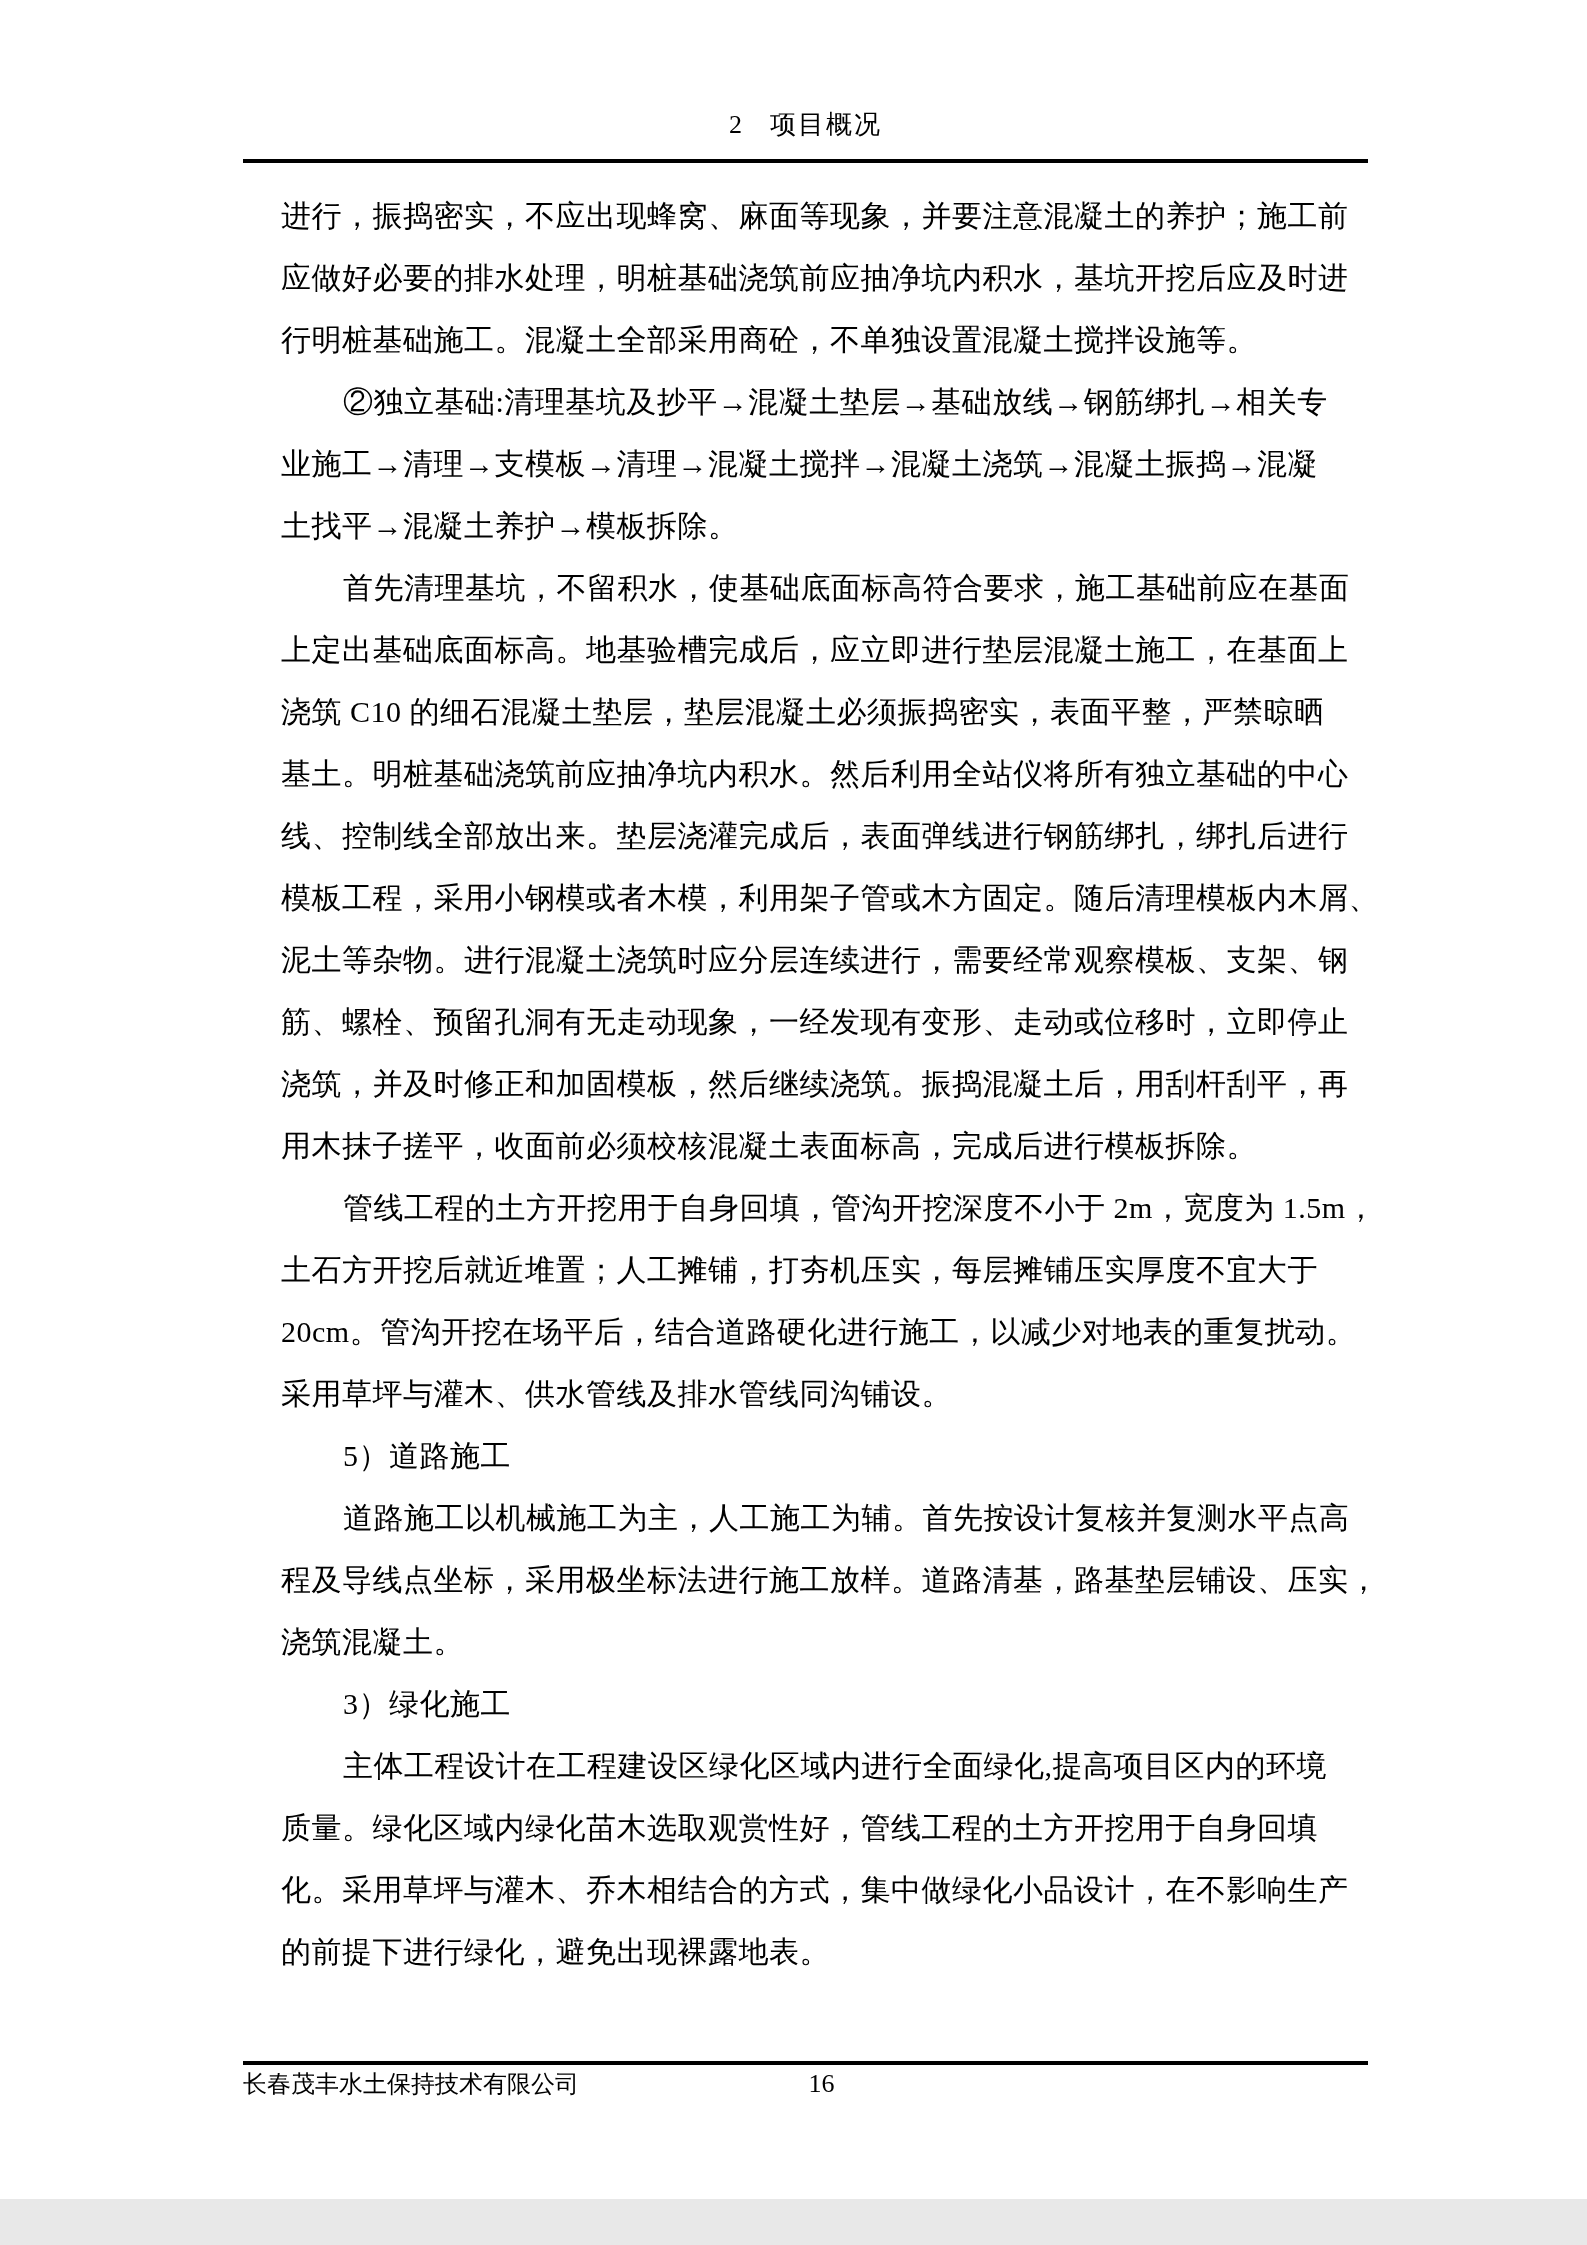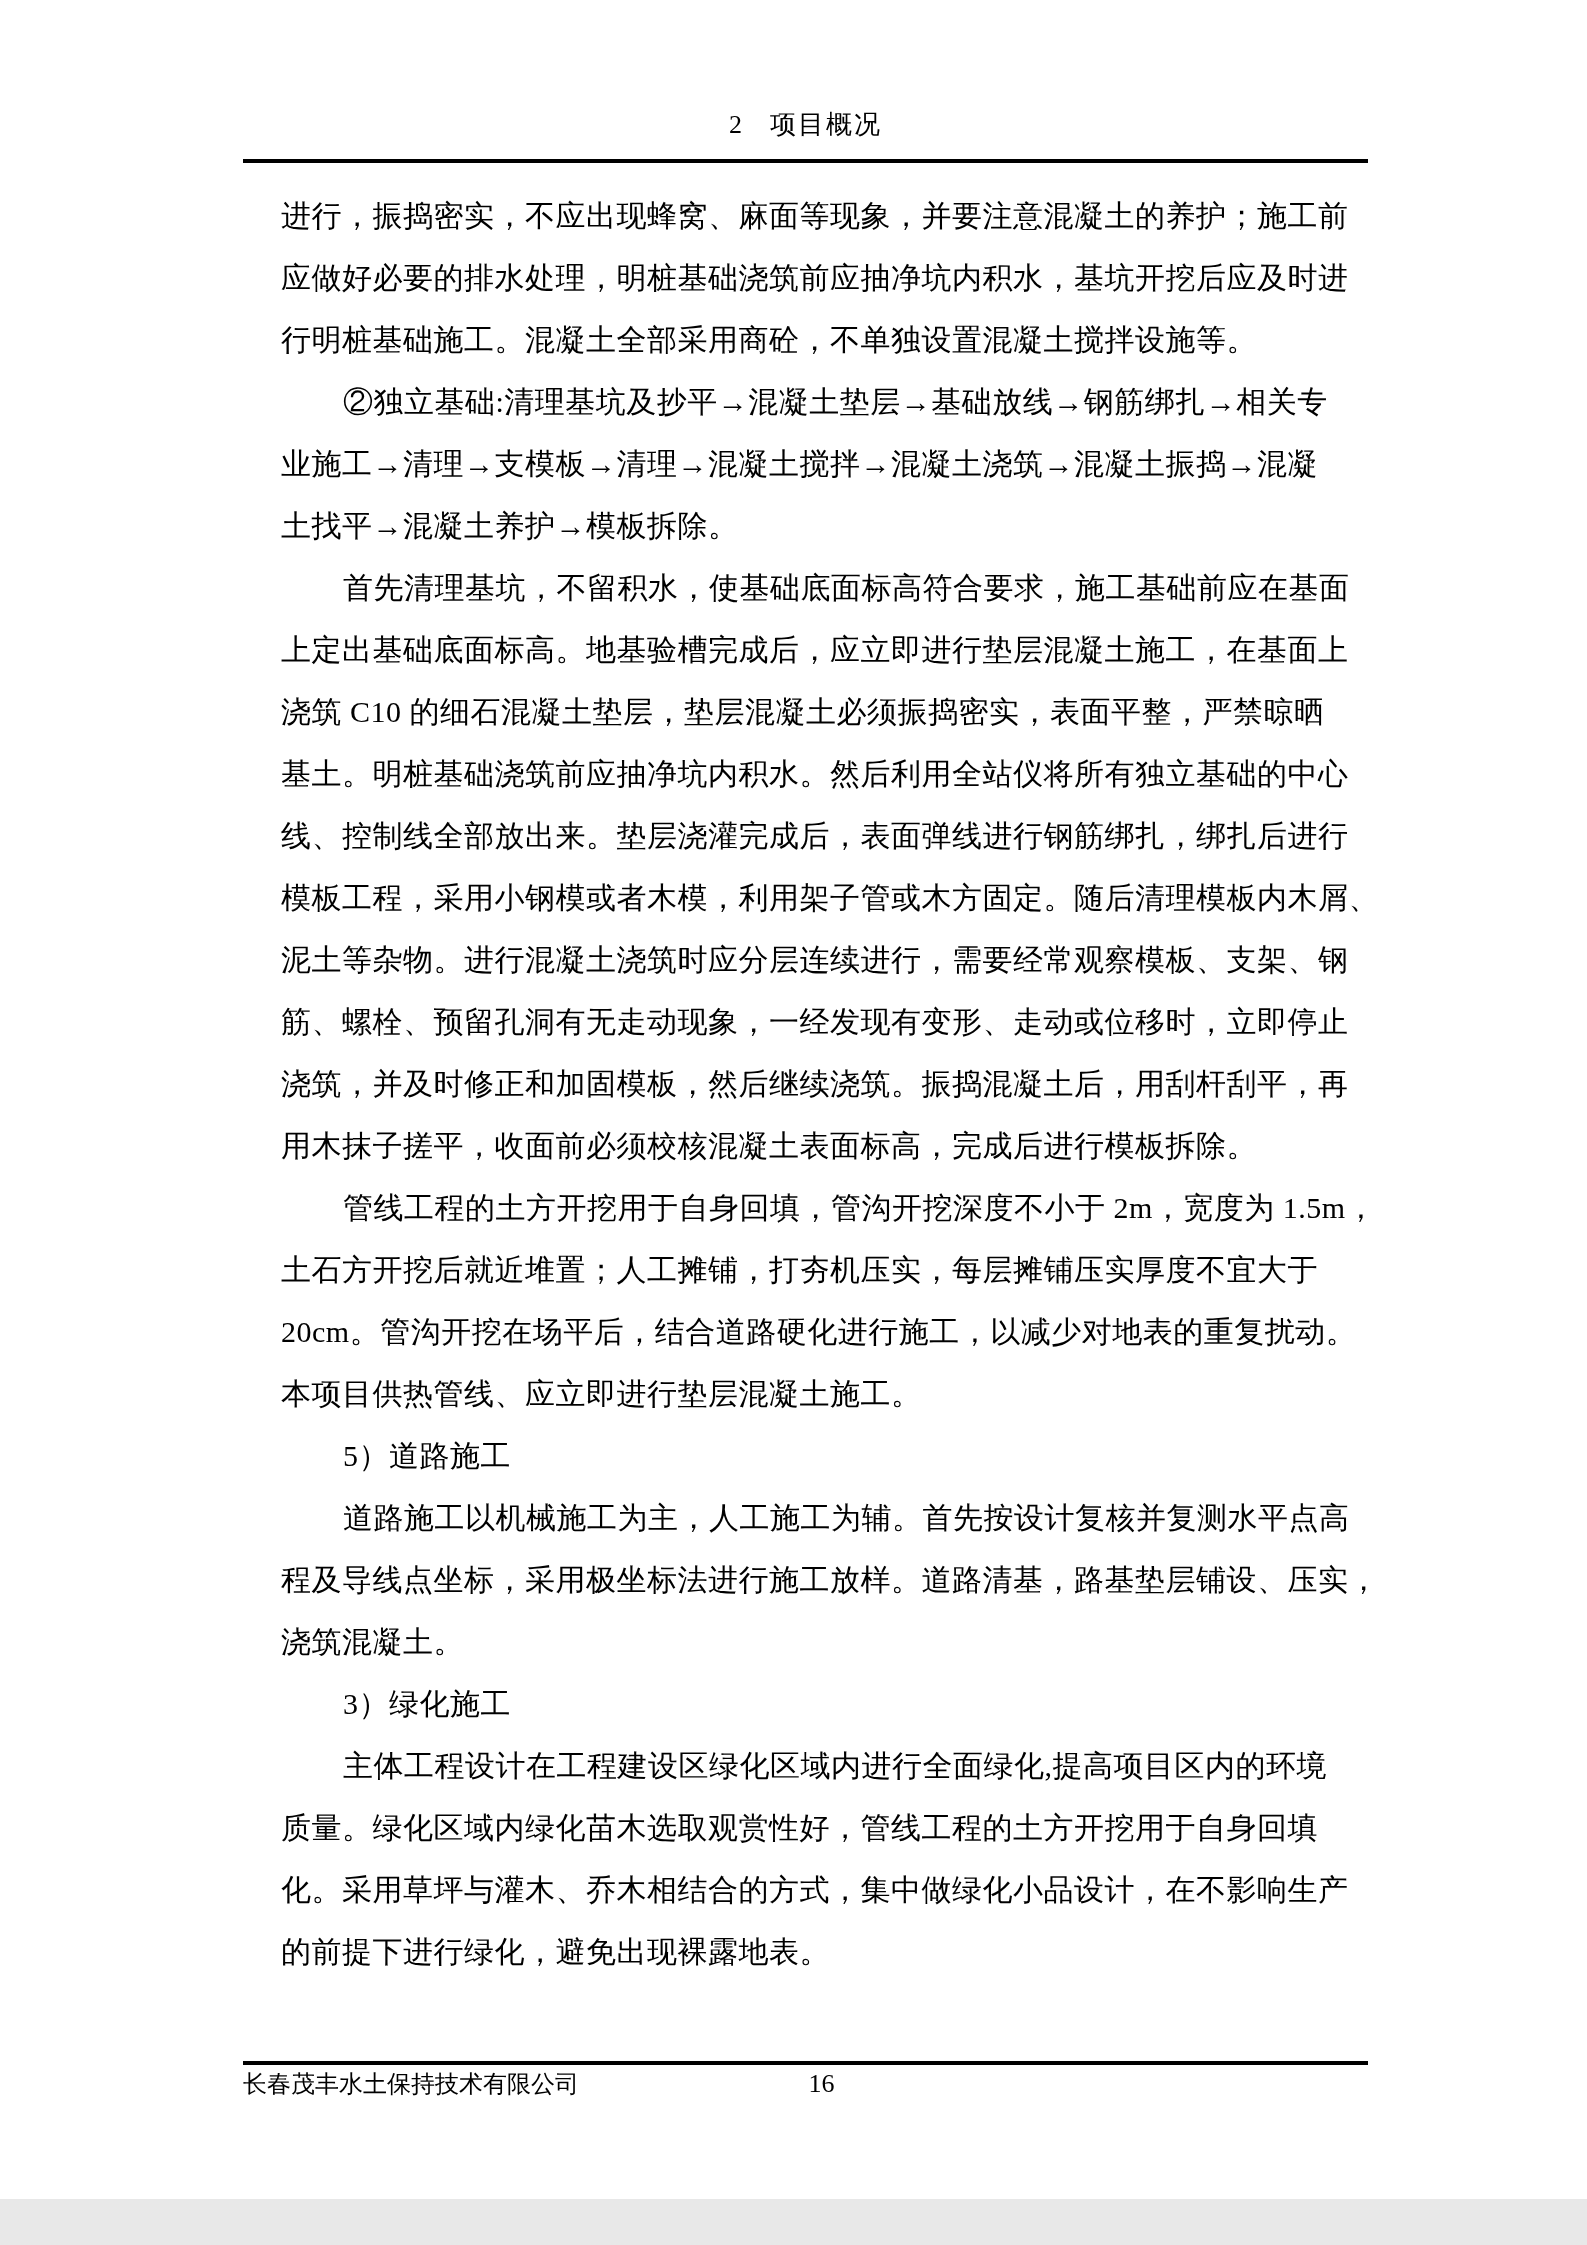--- a/index.html
+++ b/index.html
@@ -106,21 +106,21 @@
     <div class="line">基土。明桩基础浇筑前应抽净坑内积水。然后利用全站仪将所有独立基础的中心</div>
     <div class="line">线、控制线全部放出来。垫层浇灌完成后，表面弹线进行钢筋绑扎，绑扎后进行</div>
     <div class="line">模板工程，采用小钢模或者木模，利用架子管或木方固定。随后清理模板内木屑、</div>
     <div class="line">泥土等杂物。进行混凝土浇筑时应分层连续进行，需要经常观察模板、支架、钢</div>
     <div class="line">筋、螺栓、预留孔洞有无走动现象，一经发现有变形、走动或位移时，立即停止</div>
     <div class="line">浇筑，并及时修正和加固模板，然后继续浇筑。振捣混凝土后，用刮杆刮平，再</div>
     <div class="line">用木抹子搓平，收面前必须校核混凝土表面标高，完成后进行模板拆除。</div>
     <div class="line indent">管线工程的土方开挖用于自身回填，管沟开挖深度不小于 2m，宽度为 1.5m，</div>
     <div class="line">土石方开挖后就近堆置；人工摊铺，打夯机压实，每层摊铺压实厚度不宜大于</div>
     <div class="line">20cm。管沟开挖在场平后，结合道路硬化进行施工，以减少对地表的重复扰动。</div>
-    <div class="line">本项目供热管线、应立即进行垫层混凝土施工。</div>
+    <div class="line">采用草坪与灌木、供水管线及排水管线同沟铺设。</div>
     <div class="line indent">5）道路施工</div>
     <div class="line indent">道路施工以机械施工为主，人工施工为辅。首先按设计复核并复测水平点高</div>
     <div class="line">程及导线点坐标，采用极坐标法进行施工放样。道路清基，路基垫层铺设、压实，</div>
     <div class="line">浇筑混凝土。</div>
     <div class="line indent">3）绿化施工</div>
     <div class="line indent">主体工程设计在工程建设区绿化区域内进行全面绿化,提高项目区内的环境</div>
     <div class="line">质量。绿化区域内绿化苗木选取观赏性好，管线工程的土方开挖用于自身回填</div>
     <div class="line">化。采用草坪与灌木、乔木相结合的方式，集中做绿化小品设计，在不影响生产</div>
     <div class="line">的前提下进行绿化，避免出现裸露地表。</div>
   </div>

